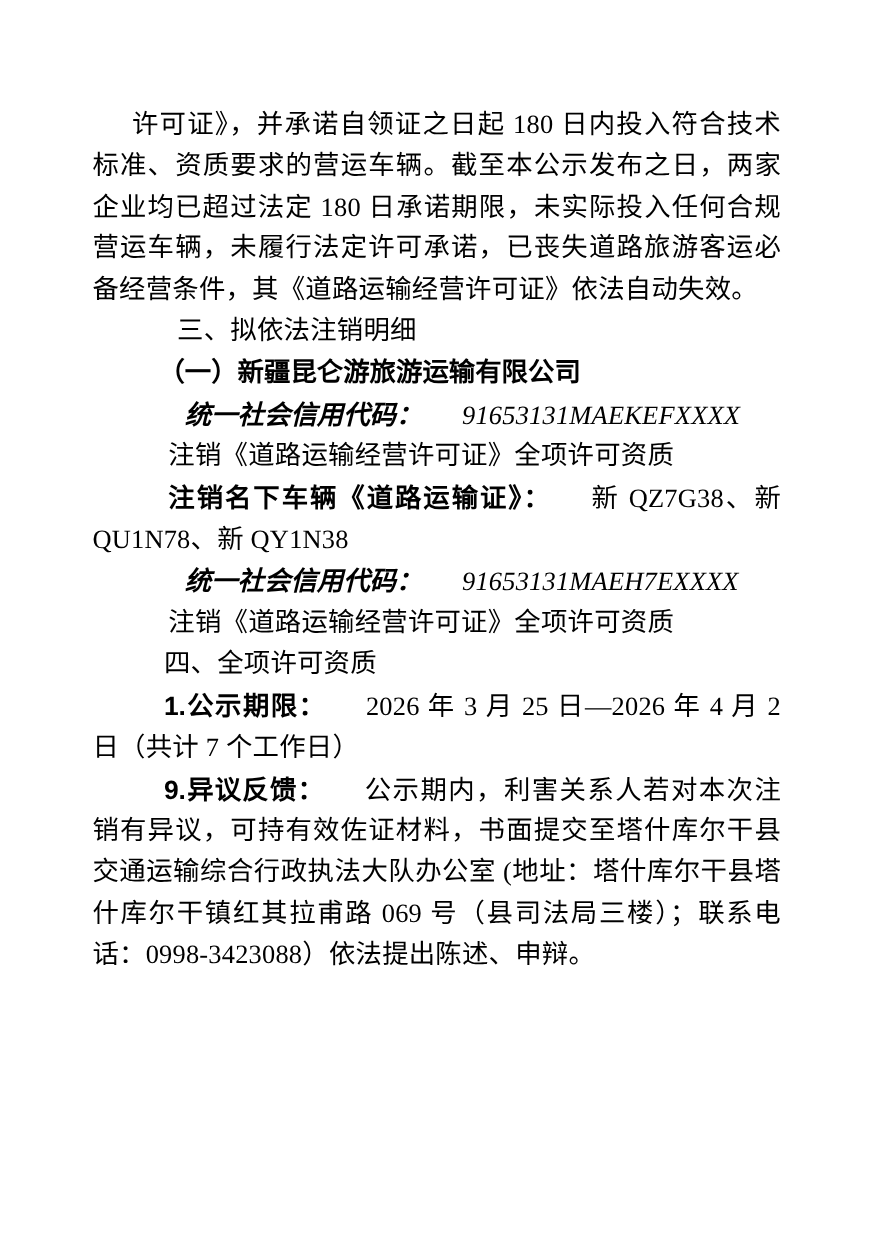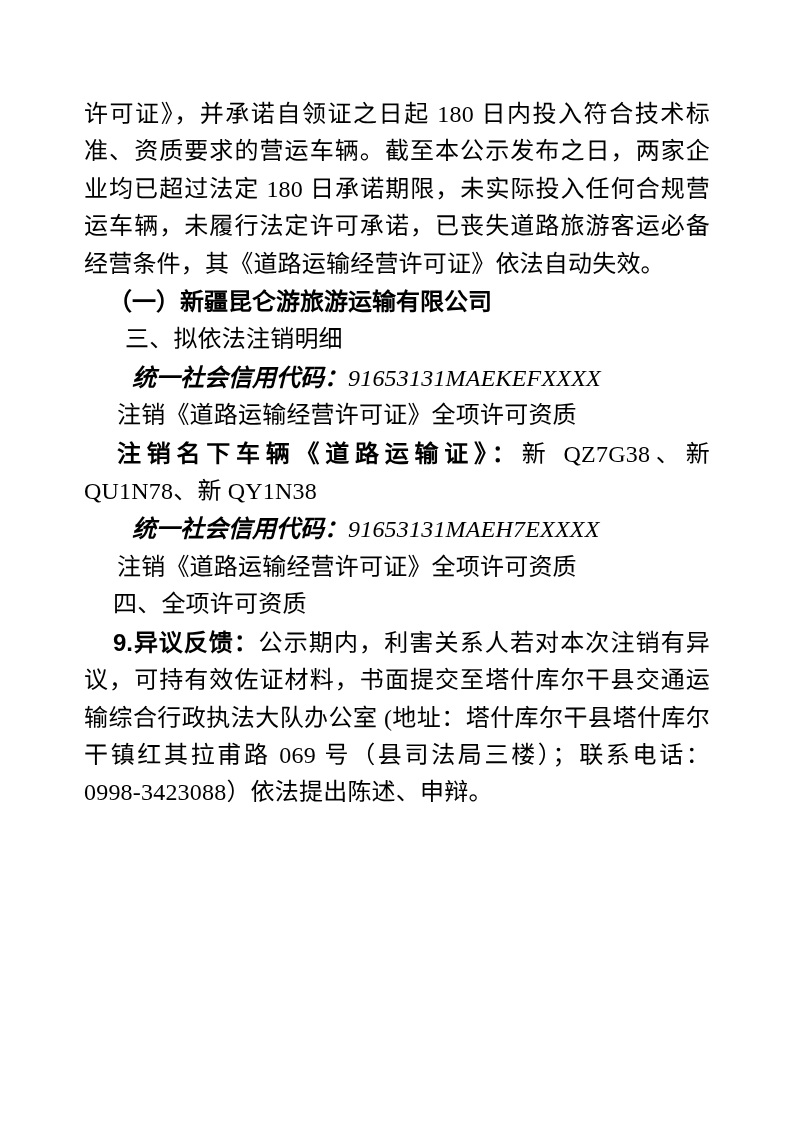--- a/index.html
+++ b/index.html
@@ -29,36 +29,37 @@
     text-align: justify;
     letter-spacing: 0.2px;
   }
   
   p.kind-plain { text-indent: 0; }
   p.kind-sec   { text-indent: 41px; }  
   p.kind-sub   { text-indent: 24px; }  
   p.kind-code  { text-indent: 48px; font-style: italic; }  
   p.kind-zhu   { text-indent: 33px; }  
   p.kind-num   { text-indent: 29px; }  
-  span.run { font-weight: normal; }
+  span.run { font-weight: normal; margin-left: 36px; }
   span.run.bold {
     font-weight: 700;
     font-family: "Liberation Sans", "DejaVu Sans", sans-serif;
     letter-spacing: 0;
   }
 </style>
 </head>
 <body>
 
 <div class="page" style="background: rgb(255, 255, 255); color: rgb(0, 0, 0);">
   <main class="doc-body" id="doc-body">
       <p class="para kind-plain"><span class="run">许可证》，并承诺自领证之日起 180 日内投入符合技术标准、资质要求的营运车辆。截至本公示发布之日，两家企业均已超过法定 180 日承诺期限，未实际投入任何合规营运车辆，未履行法定许可承诺，已丧失道路旅游客运必备经营条件，其《道路运输经营许可证》依法自动失效。</span></p>
+      <p class="para kind-sec"><span class="run">三、拟依法注销明细</span></p>
       <p class="para kind-sub"><span class="run bold">（一）新疆昆仑游旅游运输有限公司</span></p>
-      <p class="para kind-sec"><span class="run">三、拟依法注销明细</span></p>
       <p class="para kind-code"><span class="run bold">统一社会信用代码：</span><span class="run">91653131MAEKEFXXXX</span></p>
       <p class="para kind-zhu"><span class="run">注销《道路运输经营许可证》全项许可资质</span></p>
       <p class="para kind-zhu"><span class="run bold">注销名下车辆《道路运输证》：</span><span class="run">新 QZ7G38、新 QU1N78、新 QY1N38</span></p>
       <p class="para kind-code"><span class="run bold">统一社会信用代码：</span><span class="run">91653131MAEH7EXXXX</span></p>
       <p class="para kind-zhu"><span class="run">注销《道路运输经营许可证》全项许可资质</span></p>
       <p class="para kind-num"><span class="run">四、全项许可资质</span></p>
+      <p class="para kind-num"><span class="run bold">1.公示期限：</span><span class="run">2026 年 3 月 25 日—2026 年 4 月 2 日（共计 7 个工作日）</span></p>
       <p class="para kind-num"><span class="run bold">9.异议反馈：</span><span class="run">公示期内，利害关系人若对本次注销有异议，可持有效佐证材料，书面提交至塔什库尔干县交通运输综合行政执法大队办公室 (地址：塔什库尔干县塔什库尔干镇红其拉甫路 069 号（县司法局三楼）；联系电话：0998-3423088）依法提出陈述、申辩。</span></p>
     </main>
 </div>
 
 </body></html>

